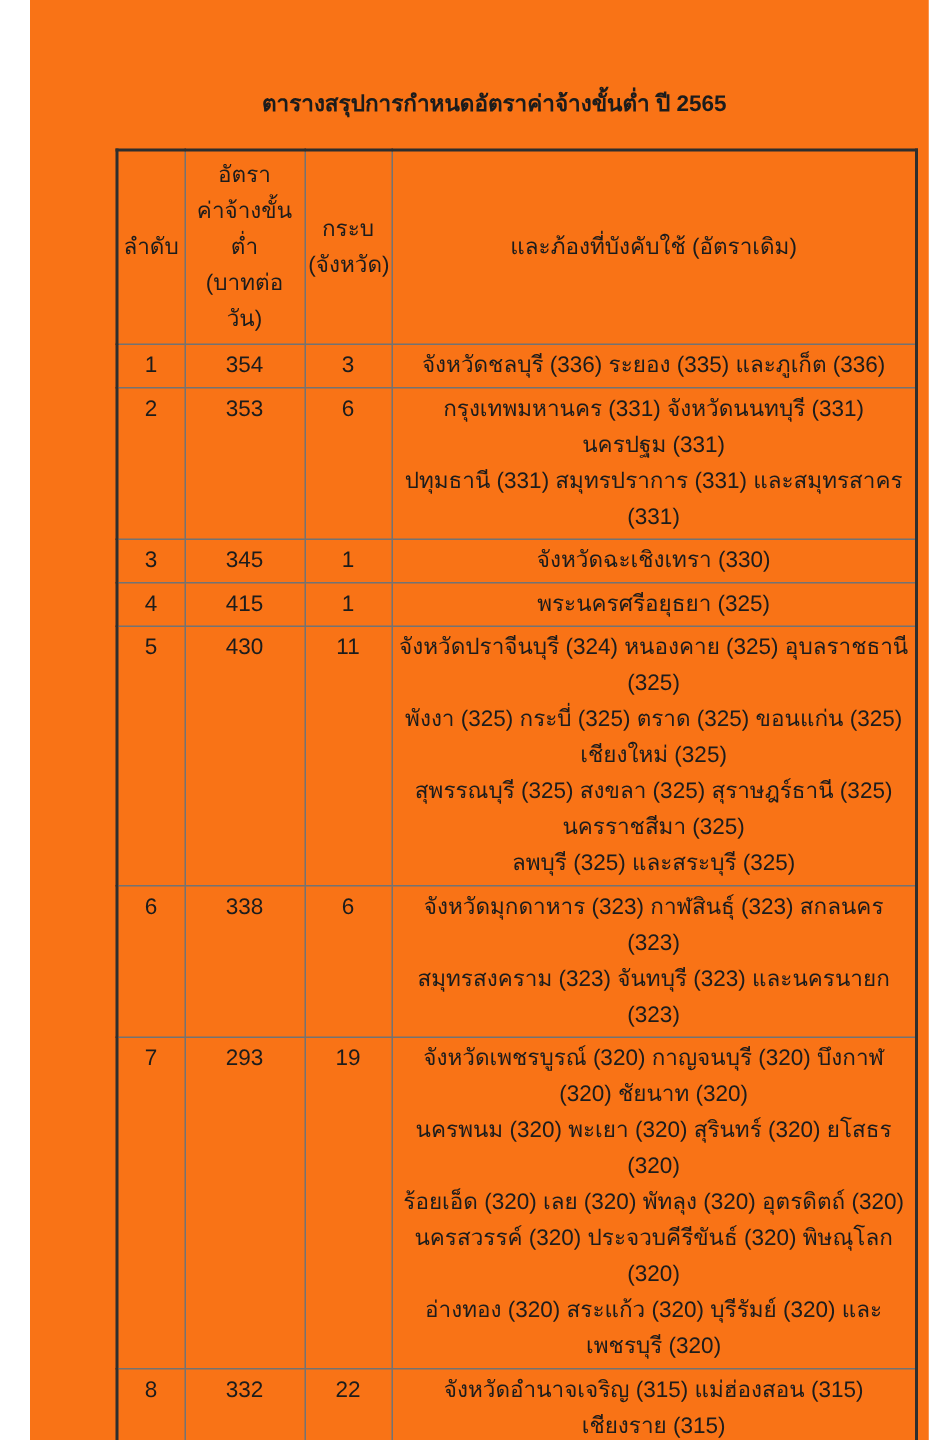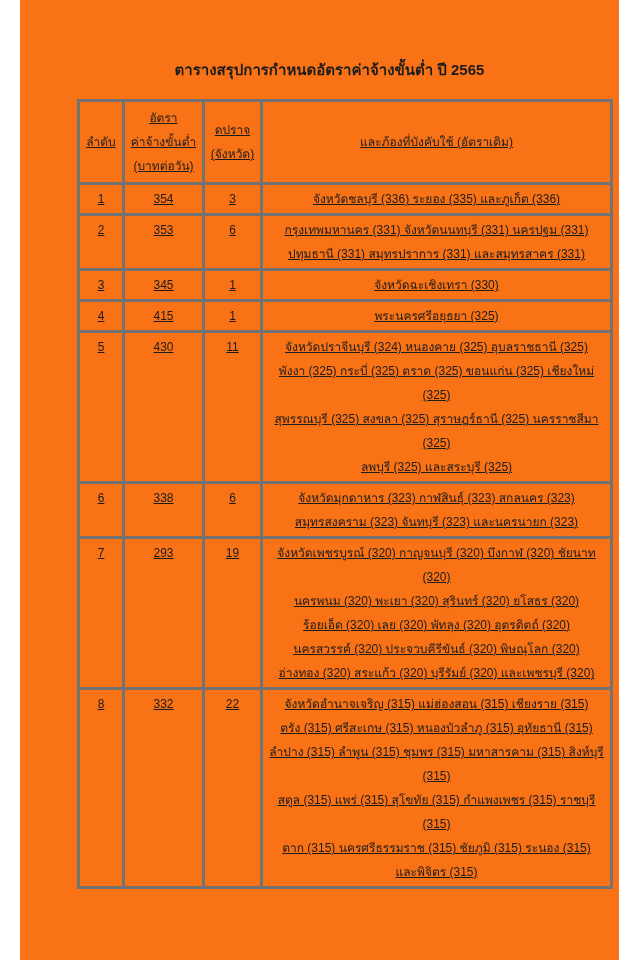--- a/index.html
+++ b/index.html
@@ -30,27 +30,26 @@
     margin-top:15px;
   }
   table.wage{
     border-collapse:collapse;
     table-layout:fixed;
     width:533px;
     margin:19px 0 0 57px;
     border:2px solid #2e2e2e;
   }
   table.wage th, table.wage td{
-    border:3px solid #737373;
-    font-size:12px;
+    border:1px solid #737373;
+    font-size:15px;
     line-height:24px;
     padding:2px 4px;
     vertical-align:top;
     overflow:hidden;
-    text-decoration:underline;
   }
   table.wage th{
     font-weight:normal;
     text-align:center;
     vertical-align:middle;
     white-space:pre-line;
     padding:4px 2px;
   }
   .c-no,.c-rate,.c-count{ text-align:center; }
   .c-area{
@@ -73,21 +72,21 @@
       <col style="width:80px">
       <col style="width:58px">
       <col style="width:350px">
     </colgroup>
     <thead>
       <tr>
         <th>ลำดับ</th>
         <th>อัตรา
 ค่าจ้างขั้นต่ำ
 (บาทต่อวัน)</th>
-        <th>ดปราจ
+        <th>กระบ
 (จังหวัด)</th>
         <th>และภ้องที่บังคับใช้  (อัตราเดิม)</th>
       </tr>
     </thead>
     <tbody>
       <tr>
         <td class="c-no">1</td>
         <td class="c-rate">354</td>
         <td class="c-count">3</td>
         <td class="c-area">จังหวัดชลบุรี (336)  ระยอง (335)  และภูเก็ต (336)</td>

